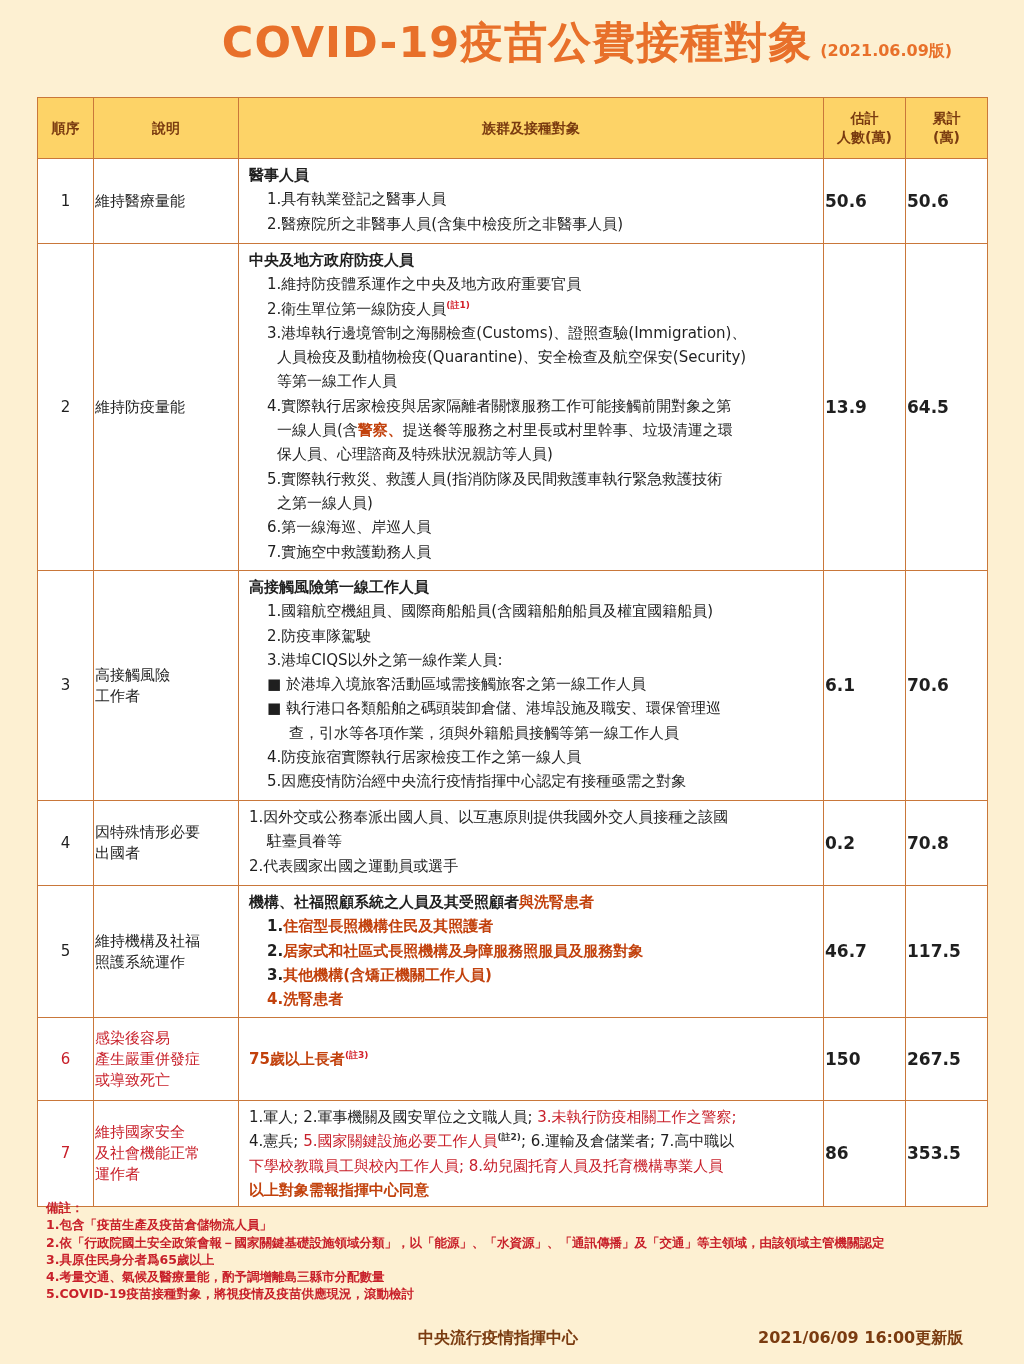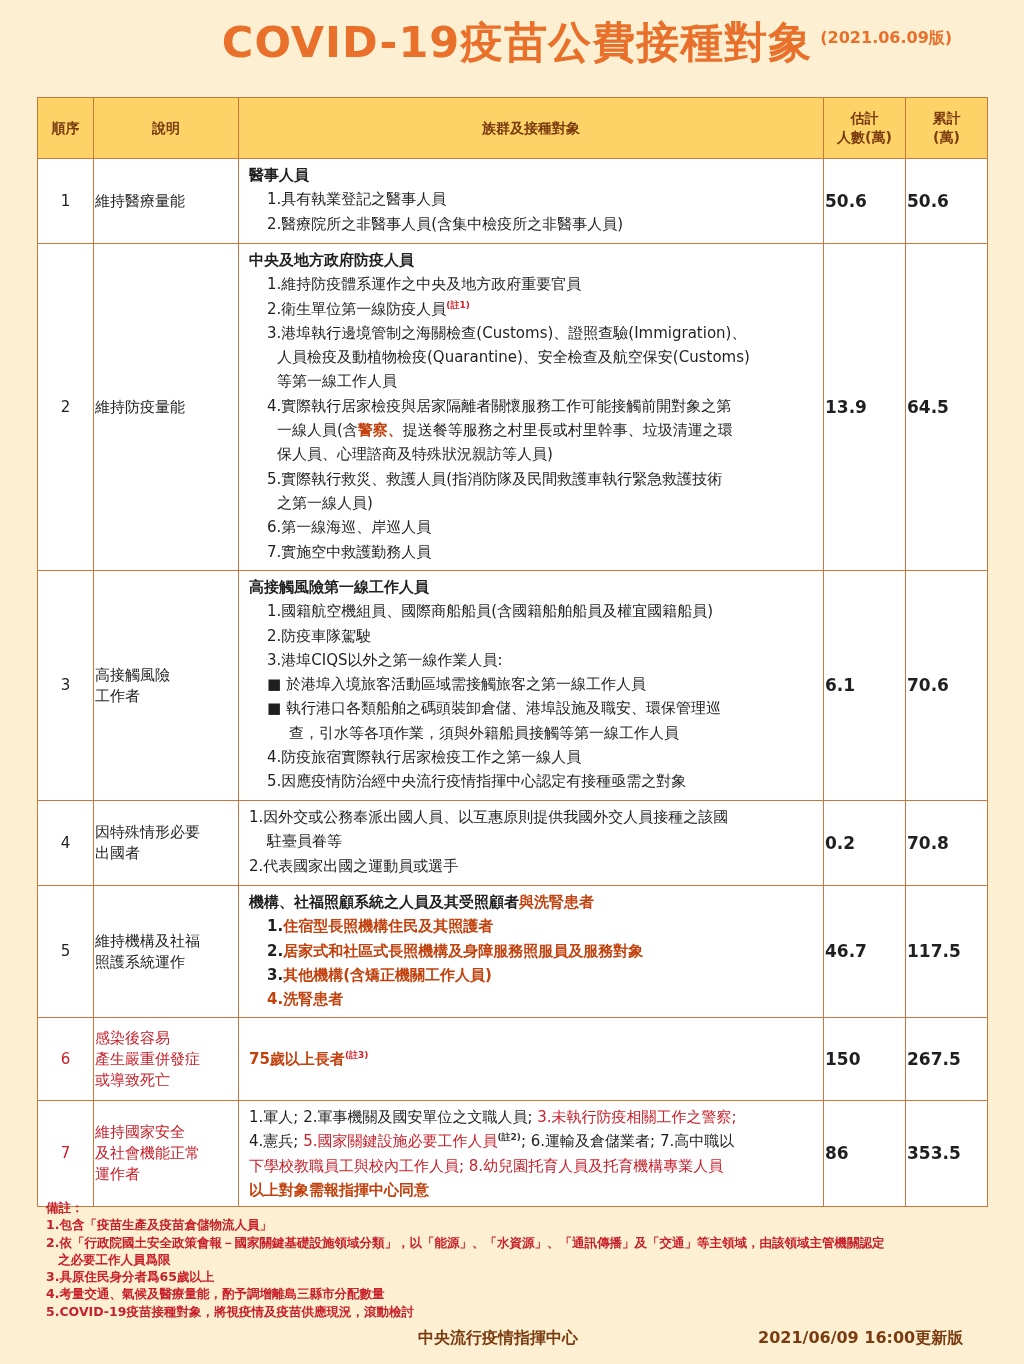--- a/index.html
+++ b/index.html
@@ -5,21 +5,21 @@
   html, body { margin: 0; padding: 0; }
   body {
     width: 1024px; height: 1364px; overflow: hidden;
     background: #fdf0d2;
     font-family: "DejaVu Sans", "Liberation Sans", sans-serif;
     color: #1f1f1f;
     position: relative;
   }
   .title-wrap {
     position: absolute; left: 0; top: 14px; width: 1024px;
-    display: flex; justify-content: center; align-items: center;
+    display: flex; justify-content: center; align-items: flex-end;
   }
   .title {
     color: #e8702a; font-weight: bold; font-size: 43px; letter-spacing: 1px;
     line-height: 56px; margin-left: 150px;
   }
   .title-ver {
     color: #e8702a; font-weight: bold; font-size: 16px; margin-left: 8px; margin-bottom: 8px;
   }
   table.main {
     position: absolute; left: 37px; top: 97px; width: 950px;
@@ -106,21 +106,21 @@
     </tr>
 
     <tr style="height:327px">
       <td class="c-seq">2</td>
       <td class="c-desc">維持防疫量能</td>
       <td class="c-body">
         <div class="hd">中央及地方政府防疫人員</div>
         <div class="it">1.維持防疫體系運作之中央及地方政府重要官員</div>
         <div class="it"><span>2.衛生單位第一線防疫人員</span><span class="sup">(註1)</span></div>
         <div class="it" style="white-space:nowrap">3.港埠執行邊境管制之海關檢查(Customs)、證照查驗(Immigration)、</div>
-        <div class="it2" style="white-space:nowrap">人員檢疫及動植物檢疫(Quarantine)、安全檢查及航空保安(Customs)</div>
+        <div class="it2" style="white-space:nowrap">人員檢疫及動植物檢疫(Quarantine)、安全檢查及航空保安(Security)</div>
         <div class="it2">等第一線工作人員</div>
         <div class="it" style="white-space:nowrap">4.實際執行居家檢疫與居家隔離者關懷服務工作可能接觸前開對象之第</div>
         <div class="it2" style="white-space:nowrap"><span>一線人員(含</span><span class="redb">警察、</span><span>提送餐等服務之村里長或村里幹事、垃圾清運之環</span></div>
         <div class="it2">保人員、心理諮商及特殊狀況親訪等人員)</div>
         <div class="it" style="white-space:nowrap">5.實際執行救災、救護人員(指消防隊及民間救護車執行緊急救護技術</div>
         <div class="it2">之第一線人員)</div>
         <div class="it">6.第一線海巡、岸巡人員</div>
         <div class="it">7.實施空中救護勤務人員</div>
       </td>
       <td class="c-num">13.9</td>
@@ -210,20 +210,19 @@
       <td class="c-num">86</td>
       <td class="c-num">353.5</td>
     </tr>
   </tbody>
 </table>
 
 <div class="notes">
   <div>備註：</div>
   <div>1.包含「疫苗生產及疫苗倉儲物流人員」</div>
   <div style="white-space:nowrap">2.依「行政院國土安全政策會報－國家關鍵基礎設施領域分類」，以「能源」、「水資源」、「通訊傳播」及「交通」等主領域，由該領域主管機關認定</div>
-  <div class="note-indent">之必要工作人員爲限</div>
   <div>3.具原住民身分者爲65歲以上</div>
   <div>4.考量交通、氣候及醫療量能，酌予調增離島三縣市分配數量</div>
   <div>5.COVID-19疫苗接種對象，將視疫情及疫苗供應現況，滾動檢討</div>
 </div>
 
 <div class="footer-org">中央流行疫情指揮中心</div>
 <div class="footer-date">2021/06/09 16:00更新版</div>
 
 </body></html>

